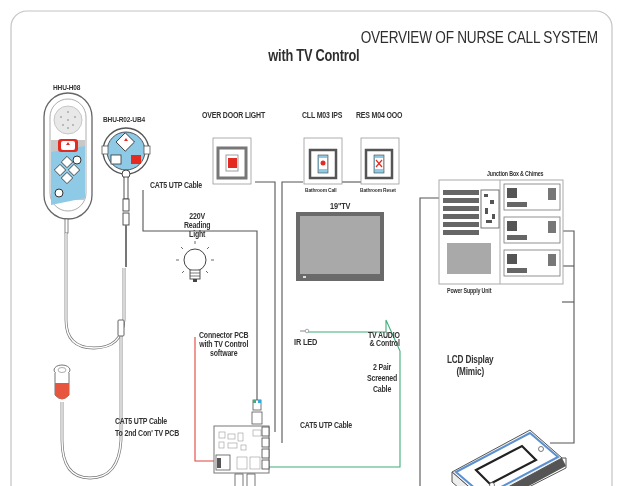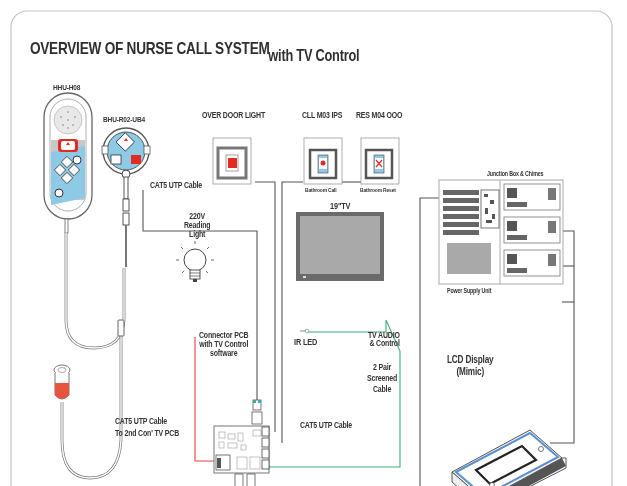--- a/index.html
+++ b/index.html
@@ -1,18 +1,18 @@
 <!DOCTYPE html>
 <html><head>
 <meta charset="utf-8">
 <style>
   html, body { margin:0; padding:0; background:#ffffff; }
   body { width:627px; height:486px; position:relative; overflow:hidden; font-family:"Liberation Sans", sans-serif; }
   .lbl { position:absolute; font-family:"Liberation Sans", sans-serif; font-weight:bold; color:#333; white-space:nowrap; letter-spacing:-0.2px; transform:scaleX(0.82); transform-origin:left top; }
-  .title1 { position:absolute; left:0; width:627px; top:39px; text-align:left; font-size:17px; font-weight:bold; color:#2f2f2f; letter-spacing:-0.3px; }
+  .title1 { position:absolute; left:0; width:627px; top:28px; text-align:right; font-size:17px; font-weight:normal; color:#2f2f2f; letter-spacing:-0.3px; }
   .title1 span, .title2 span { display:inline-block; transform:scaleX(0.8); }
   .title2 { position:absolute; left:0; width:627px; top:47px; text-align:center; font-size:16px; font-weight:bold; color:#2f2f2f; letter-spacing:-0.3px; }
   svg { position:absolute; left:0; top:0; }
 </style>
 </head>
 <body>
 
 <svg width="627" height="486" viewBox="0 0 627 486">
 
   <rect x="11" y="11" width="601" height="555" rx="16" ry="16" fill="#fff" stroke="#c4c4c4" stroke-width="1.2"></rect>

